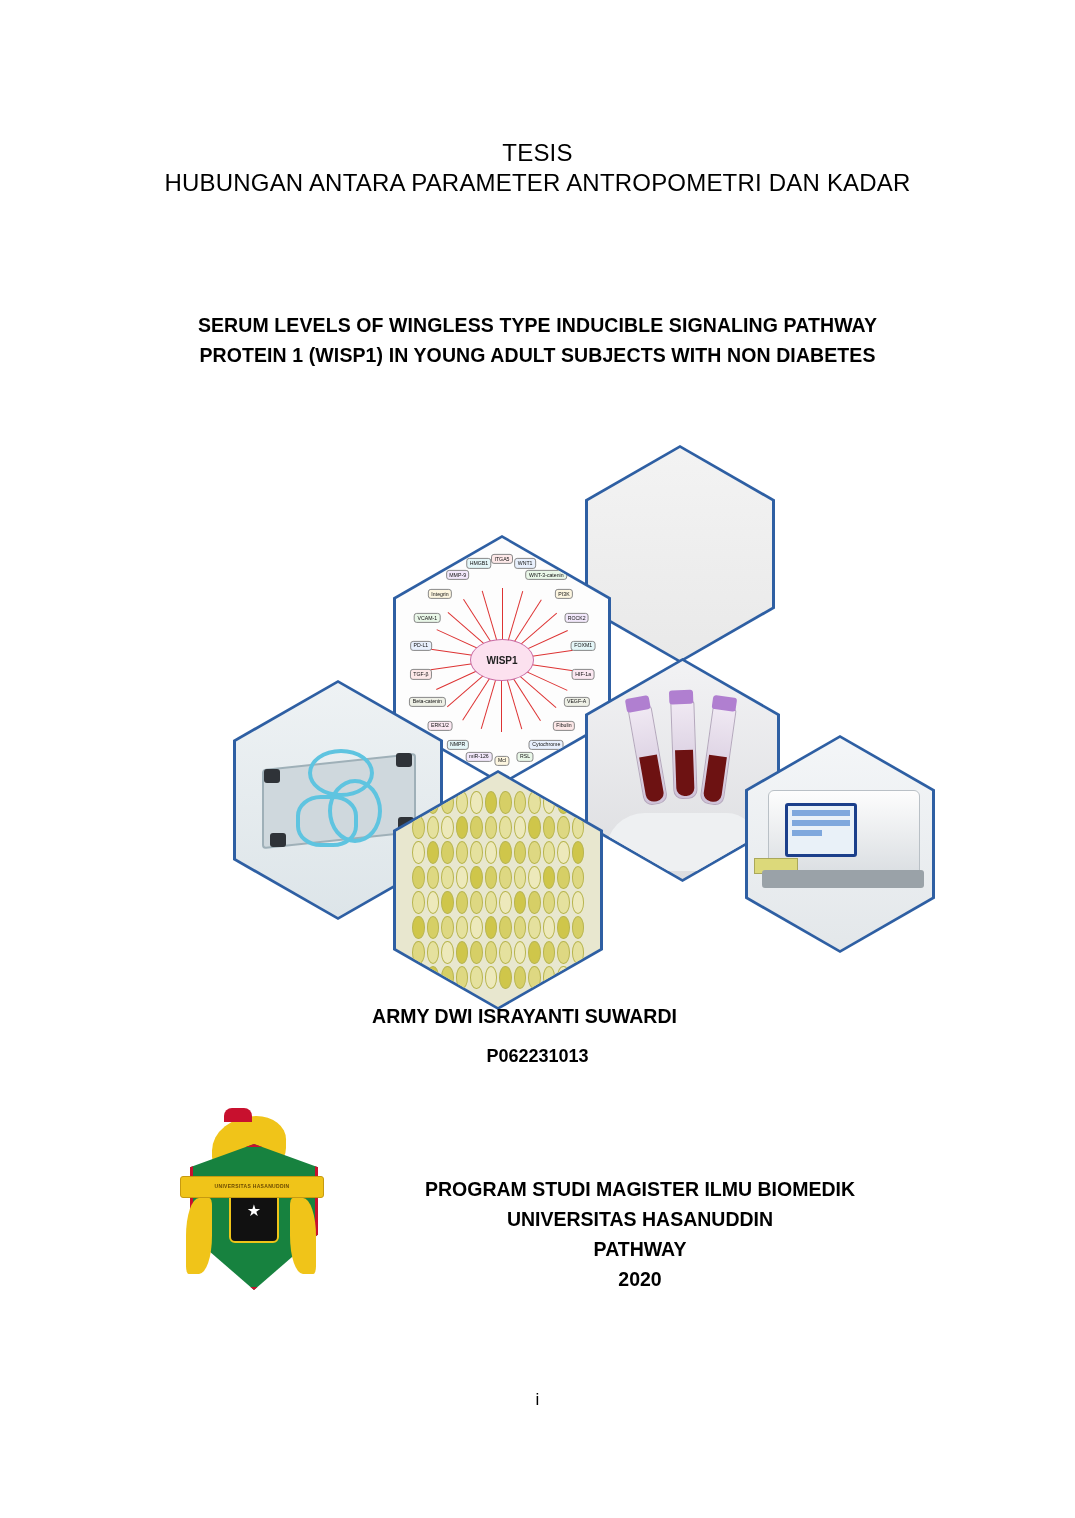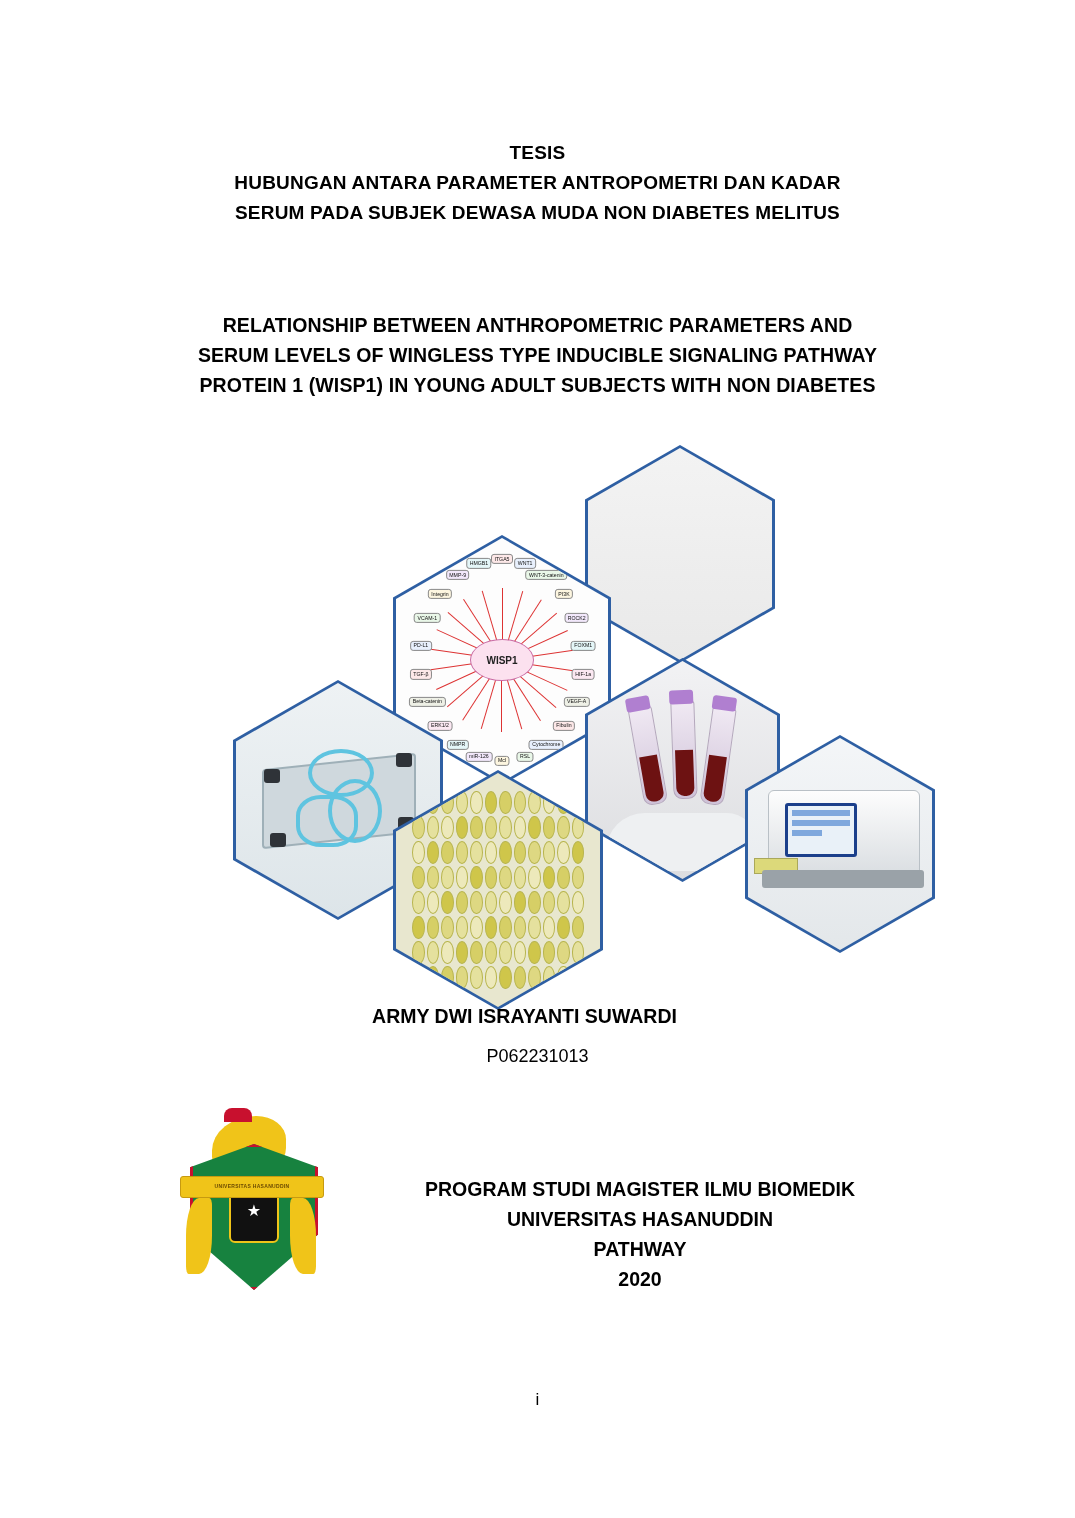--- a/index.html
+++ b/index.html
@@ -24,22 +24,22 @@
 
   
   .title-block {
     position: absolute;
     top: 138px;
     left: 0;
     width: 1075px;
     text-align: center;
   }
   .title-line {
-    font-size: 19px;
-    font-weight: bold;
+    font-size: 24px;
+    font-weight: normal;
     line-height: 30px;
     letter-spacing: 0.2px;
   }
   .title-line.italic-part .ital {
     font-style: italic;
   }
 
   .title-block-en {
     position: absolute;
     top: 310px;
@@ -252,21 +252,21 @@
     text-align: center;
     font-size: 19.5px;
     font-weight: bold;
   }
   .nim {
     position: absolute;
     top: 1046px;
     left: 0; width: 1075px;
     text-align: center;
     font-size: 18px;
-    font-weight: normal;
+    font-weight: bold;
   }
 
   
   .logo {
     position: absolute;
     left: 178px;
     top: 1116px;
     width: 146px;
     height: 176px;
   }
@@ -354,25 +354,23 @@
   }
 </style>
 </head>
 <body>
 
 <div class="page">
 
   <div class="title-block">
     <div class="title-line">TESIS</div>
     <div class="title-line">HUBUNGAN ANTARA PARAMETER ANTROPOMETRI DAN KADAR</div>
-    <div class="title-line">SERUM PADA SUBJEK DEWASA MUDA NON DIABETES MELITUS</div>
   </div>
 
   <div class="title-block-en">
-    <div class="title-en-line">RELATIONSHIP BETWEEN ANTHROPOMETRIC PARAMETERS AND</div>
     <div class="title-en-line">SERUM LEVELS OF WINGLESS TYPE INDUCIBLE SIGNALING PATHWAY</div>
     <div class="title-en-line">PROTEIN 1 (WISP1) IN YOUNG ADULT SUBJECTS WITH NON DIABETES</div>
   </div>
 
   <div class="collage">
 
     <div class="hexframe" id="hex-people">
       <div class="fill">
         <div class="person p1">
           <div class="p-head"></div>

